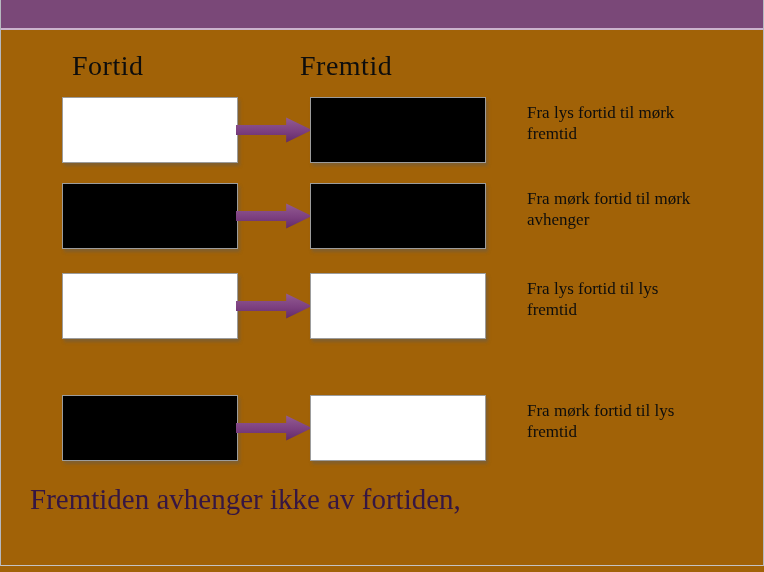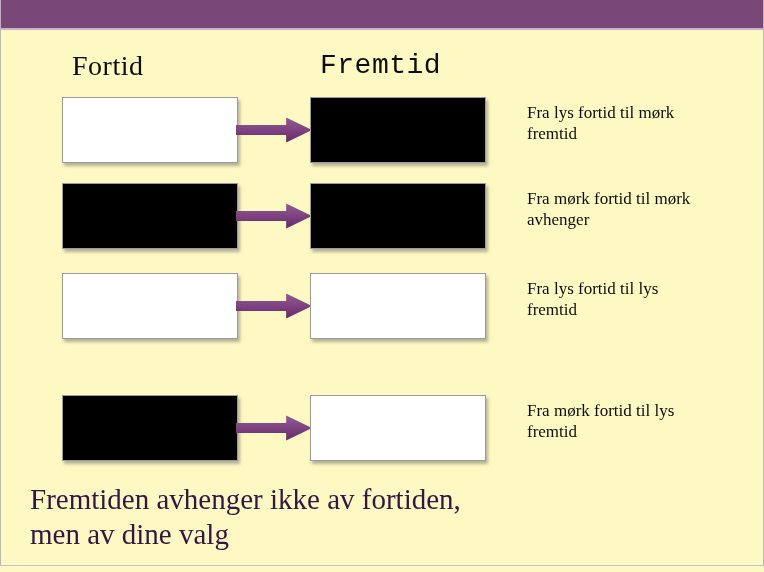--- a/index.html
+++ b/index.html
@@ -1,20 +1,20 @@
 <!DOCTYPE html>
 <html><head>
 <meta charset="utf-8">
 <style>
   html, body { margin: 0; padding: 0; background: #fff; }
   .slide {
     position: relative;
     width: 764px;
     height: 572px;
-    background: #fef9c3;
+    background: #a16207;
     font-family: "Liberation Serif", "DejaVu Serif", serif;
     overflow: hidden;
   }
   .canvas-frame {
     position: absolute;
     left: 0; top: 0;
     width: 762px;
     height: 565px;
     border-left: 1px solid #b6b9bf;
     border-right: 1px solid #b6b9bf;
@@ -37,21 +37,21 @@
   }
   .col-header {
     position: absolute;
     margin: 0;
     font-size: 28px;
     font-weight: normal;
     color: #0d0d0d;
     letter-spacing: 0.5px;
   }
   .col-header.fortid  { left: 72px;  top: 50px; }
-  .col-header.fremtid { left: 320px; top: 50px; font-family: Liberation Mono, monospace; }
+  .col-header.fremtid { left: 300px; top: 50px; }
 
   .row { position: absolute; left: 0; width: 616px; height: 68px; }
   .row-0 { top: 97px; }
   .row-1 { top: 183px; }
   .row-2 { top: 273px; }
   .row-3 { top: 367px; margin-top: 28px; }
 
   .box {
     position: absolute;
     top: 0;
@@ -142,16 +142,15 @@
 
   <div class="row row-3">
     <div class="box from" style="background: rgb(0, 0, 0);"></div>
     <div class="arrow"></div>
     <div class="box to" style="background: rgb(255, 255, 255);"></div>
     <div class="row-label">Fra mørk fortid til lys fremtid</div>
   </div>
 
   <div class="footer">
     <div>Fremtiden avhenger ikke av fortiden,</div>
-    <div>men av dine valg</div>
   </div>
 
 </div>
 
 </body></html>

